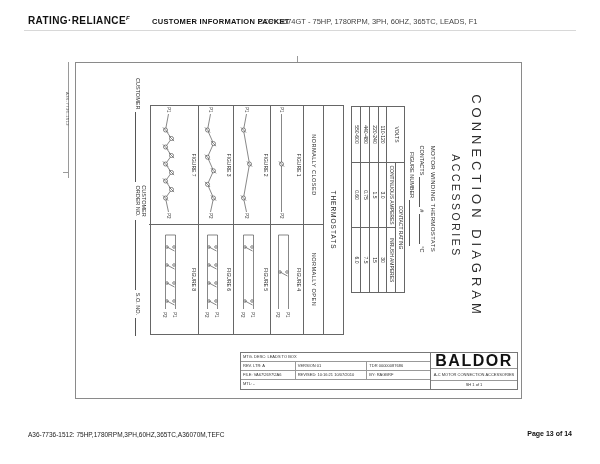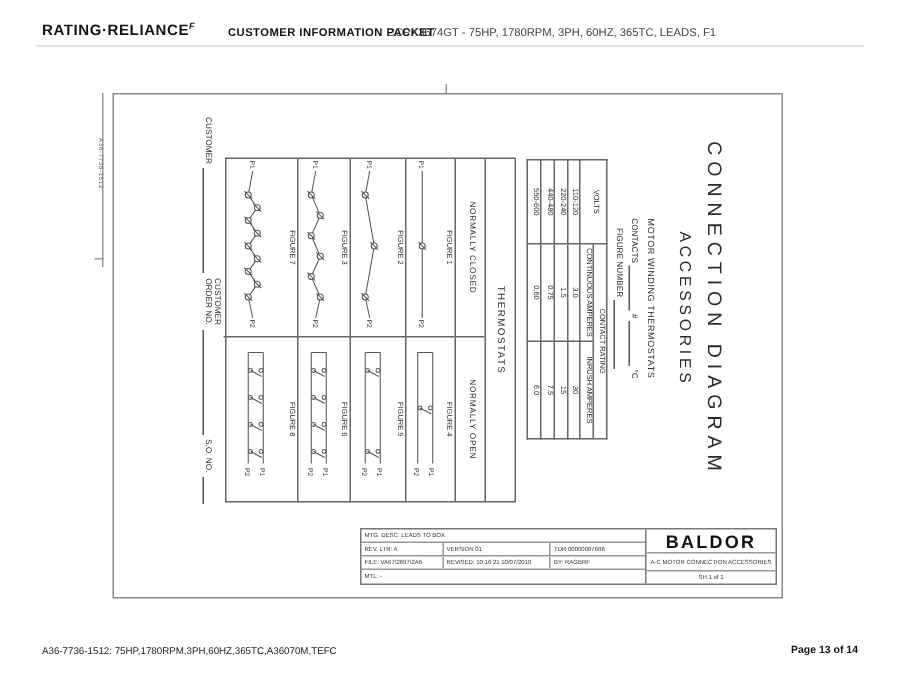--- a/index.html
+++ b/index.html
@@ -61,21 +61,21 @@
   
   .tblock{left:240px;top:352px;width:278px;height:38px;border:1px solid #777;display:flex;box-sizing:border-box;background:#fff;}
   .tb-left{width:190px;border-right:1px solid #777;box-sizing:border-box;}
   .tb-row{display:flex;height:9px;border-bottom:.7px solid #999;box-sizing:border-box;overflow:hidden;}
   .tb-row:last-child{border-bottom:none;}
   .tb-row span{font-size:4px;color:#333;padding:1px 0 0 2px;white-space:nowrap;overflow:hidden;box-sizing:border-box;display:block;}
   .tb-c1{width:55px;border-right:.7px solid #999;}
   .tb-c2{width:72px;border-right:.7px solid #999;}
   .tb-c3{width:63px;}
   .tb-right{width:88px;display:flex;flex-direction:column;box-sizing:border-box;}
-  .tb-logo{height:16px;line-height:16px;text-align:center;font-size:12px;font-weight:900;letter-spacing:1.5px;color:#111;border-bottom:.7px solid #999;box-sizing:border-box;}
+  .tb-logo{height:16px;line-height:16px;text-align:center;font-size:16px;font-weight:900;letter-spacing:1.5px;color:#111;border-bottom:.7px solid #999;box-sizing:border-box;}
   .tb-title{height:12px;text-align:center;font-size:4px;color:#333;padding-top:3px;box-sizing:border-box;border-bottom:.7px solid #999;}
   .tb-sheet{flex:1;text-align:center;font-size:4px;color:#333;padding-top:1px;}
 </style>
 </head>
 <body>
 
 <div class="abs hdr-logo"><span>RATING·RELIANCE</span><sup>F</sup></div>
 <div class="abs hdr-title">CUSTOMER INFORMATION PACKET</div>
 <div class="abs hdr-spec">CCPX3674GT - 75HP, 1780RPM, 3PH, 60HZ, 365TC, LEADS, F1</div>
 <div class="abs hdr-rule"></div>

